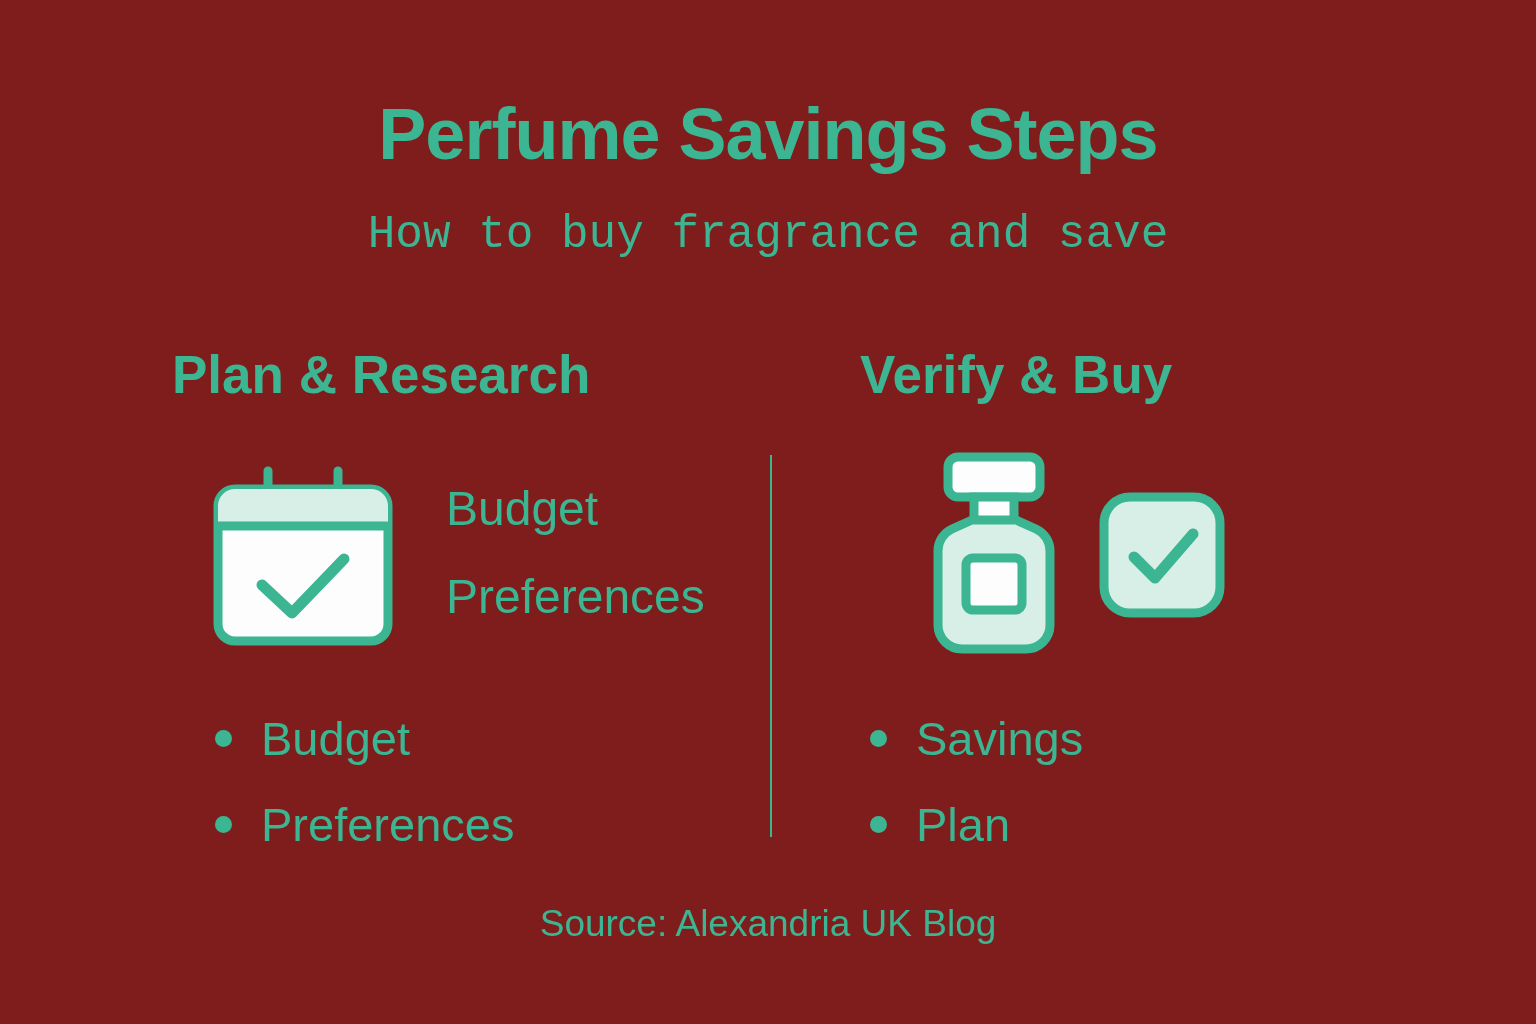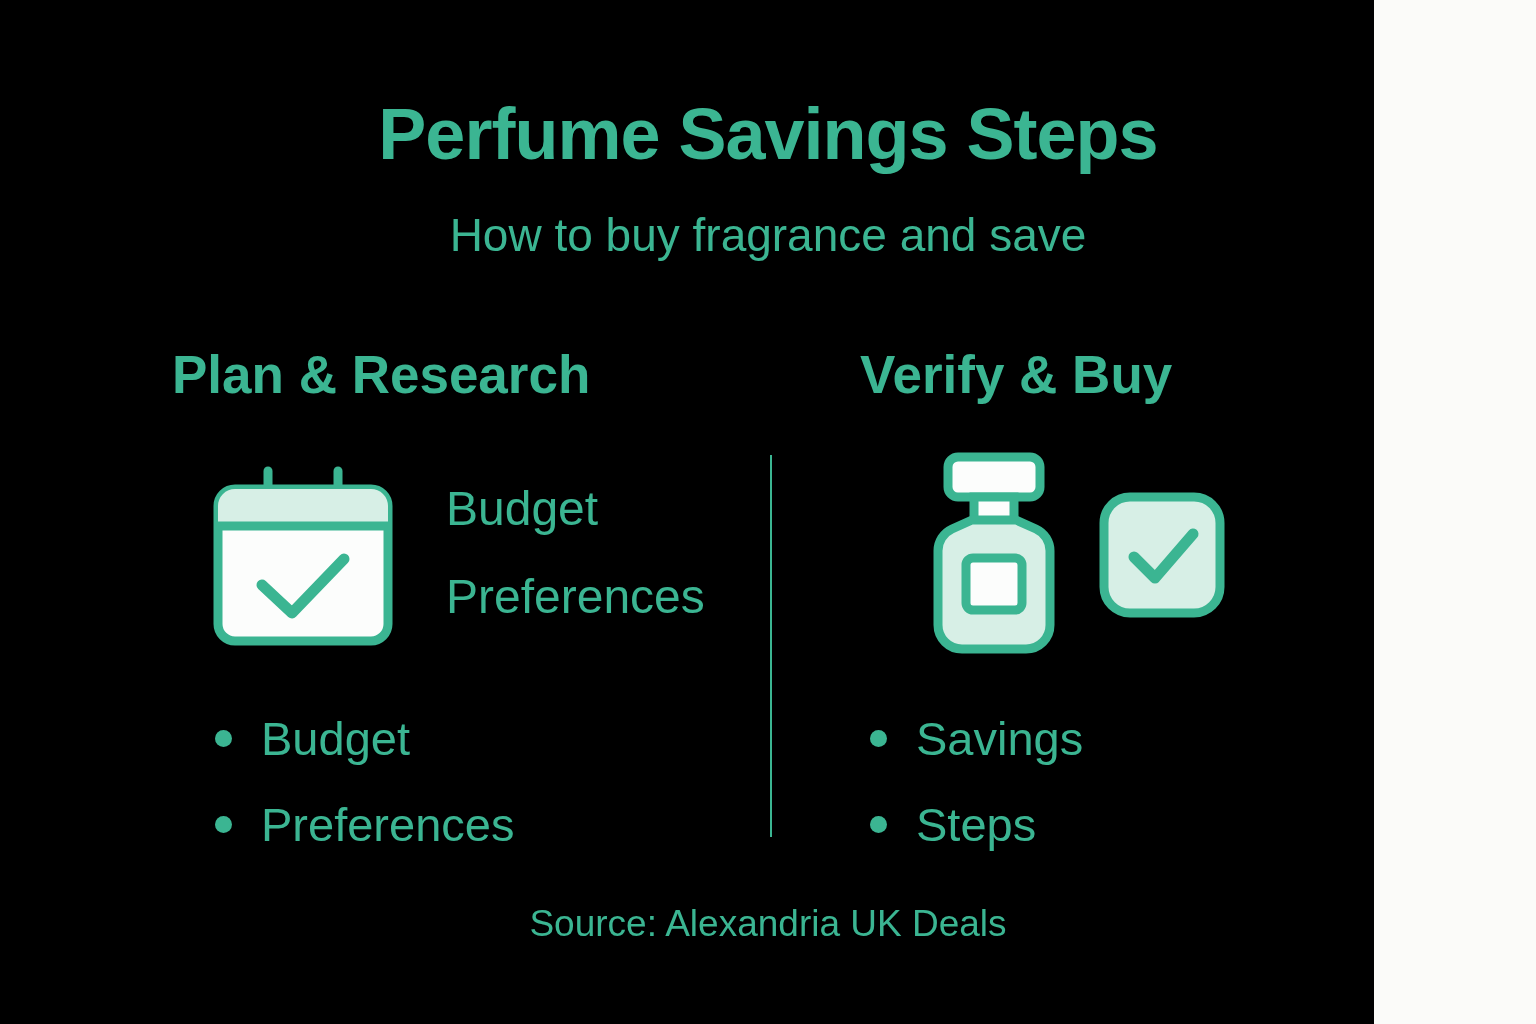--- a/index.html
+++ b/index.html
@@ -9,23 +9,23 @@
   body {
     width: 1536px;
     height: 1024px;
     background: #fbfbf9;
     font-family: "DejaVu Sans", sans-serif;
     overflow: hidden;
   }
 
   .poster {
     position: relative;
-    width: 1374px;
+    width: 1536px;
     height: 1024px;
-    background: #000000;
+    background: #7f1d1d;
   }
 
   
   .title {
     position: absolute;
     top: 86px;
     left: 0;
     width: 1536px;
     text-align: center;
     font-family: "Liberation Sans", sans-serif;
@@ -35,21 +35,21 @@
     letter-spacing: -1px;
     color: #3bb592;
     white-space: nowrap;
   }
   .subtitle {
     position: absolute;
     top: 203px;
     left: 0;
     width: 1536px;
     text-align: center;
-    font-family: Liberation Sans, sans-serif;
+    font-family: Liberation Mono, monospace;
     font-weight: normal;
     font-size: 46px;
     line-height: 64px;
     color: #3bb592;
     white-space: nowrap;
   }
 
   
   .divider {
     position: absolute;
@@ -219,21 +219,21 @@
 
     </div>
 
     <ul class="bullets">
       <li>
         <span class="bullet-dot"></span>
         <span>Savings</span>
       </li>
       <li>
         <span class="bullet-dot"></span>
-        <span>Steps</span>
+        <span>Plan</span>
       </li>
     </ul>
 
   </div>
 
-  <div class="source">Source: Alexandria UK Deals</div>
+  <div class="source">Source: Alexandria UK Blog</div>
 
 </div>
 
 </body></html>

